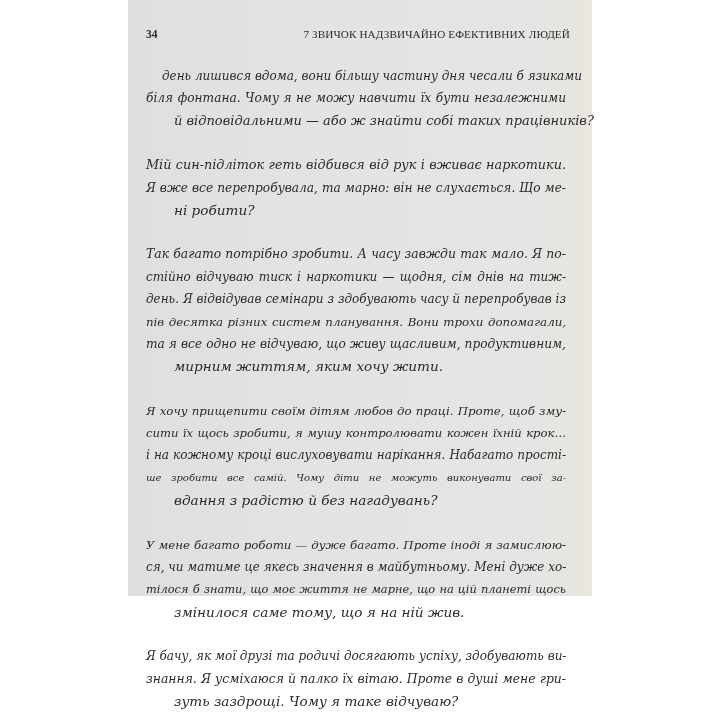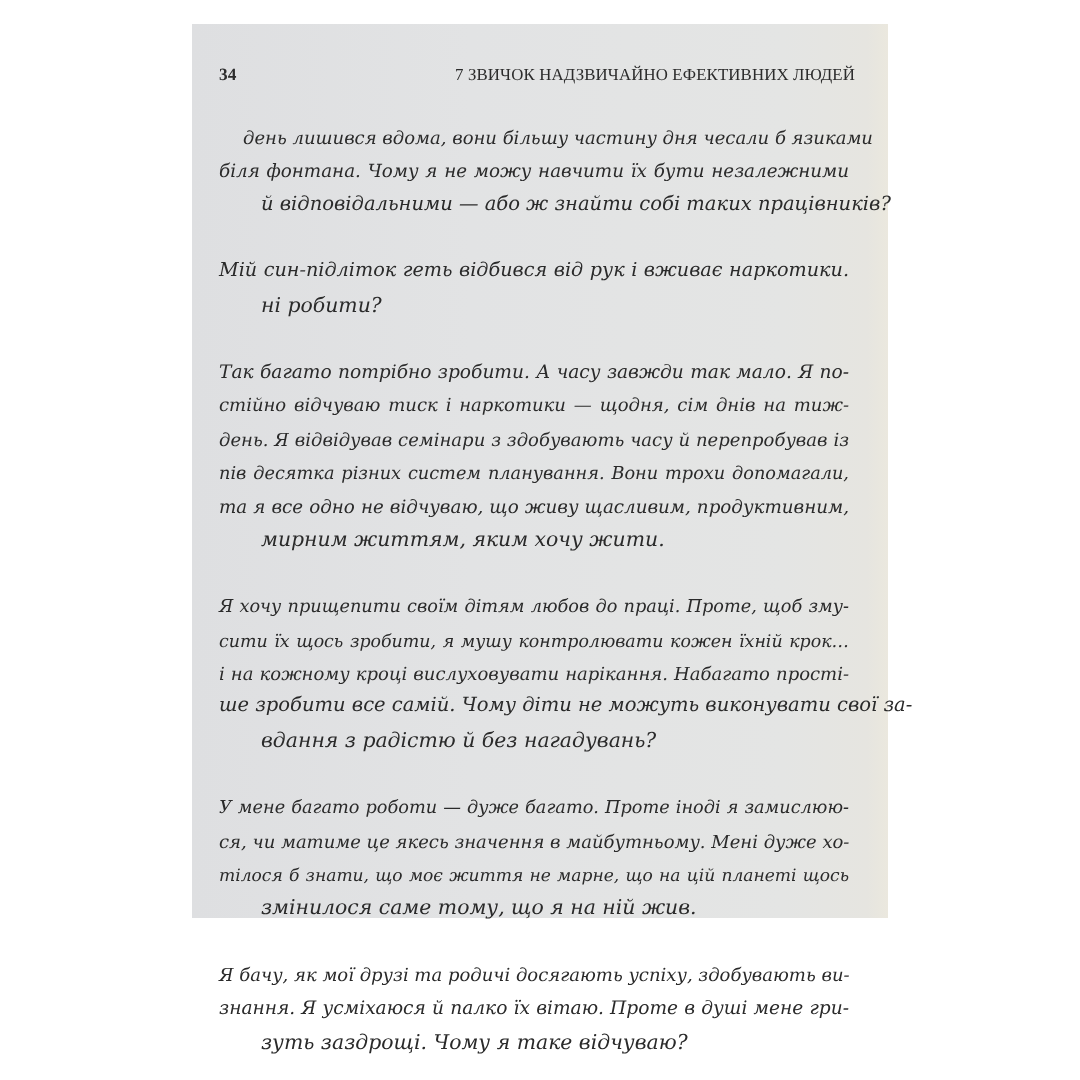--- a/index.html
+++ b/index.html
@@ -6,21 +6,21 @@
       margin: 0;
       padding: 0;
       width: 720px;
       height: 720px;
       background: #ffffff;
       overflow: hidden;
     }
     .page {
       position: absolute;
       left: 128px;
-      top: 16px;
+      top: 0;
       width: 464px;
       height: 596px;
       background: linear-gradient(90deg, #dedfe1 0%, #e2e3e4 40%, #e4e5e4 85%, #e6e5e0 97%, #ebe8de 100%);
       box-sizing: border-box;
     }
     .running-head {
       position: absolute;
       top: 28px;
       left: 18px;
       right: 22px;
@@ -79,35 +79,36 @@
   </div>
 
   <div class="body-text">
     <p class="para">
       <span class="line" style="font-size: 12px; margin-left: 16px;">день лишився вдома, вони більшу частину дня чесали б язиками</span>
       <span class="line" style="font-size: 12.2px;">біля фонтана. Чому я не можу навчити їх бути незалежними</span>
       <span class="line last" style="text-align-last: justify; font-size: 13px;">й відповідальними — або ж знайти собі таких працівників?</span>
     </p>
     <p class="para">
       <span class="line" style="font-size: 12.8px;">Мій син-підліток геть відбився від рук і вживає наркотики.</span>
+      <span class="line" style="font-size: 12.2px;">Я вже все перепробувала, та марно: він не слухається. Що ме-</span>
       <span class="line last">ні робити?</span>
     </p>
     <p class="para">
       <span class="line" style="font-size: 12.4px;">Так багато потрібно зробити. А часу завжди так мало. Я по-</span>
       <span class="line" style="font-size: 12px;">стійно відчуваю тиск і наркотики — щодня, сім днів на тиж-</span>
       <span class="line" style="font-size: 12px;">день. Я відвідував семінари з здобувають часу й перепробував із</span>
       <span class="line" style="font-size: 11.8px;">пів десятка різних систем планування. Вони трохи допомагали,</span>
       <span class="line" style="font-size: 12.2px;">та я все одно не відчуваю, що живу щасливим, продуктивним,</span>
       <span class="line last">мирним життям, яким хочу жити.</span>
     </p>
     <p class="para">
       <span class="line" style="font-size: 11.8px;">Я хочу прищепити своїм дітям любов до праці. Проте, щоб зму-</span>
       <span class="line" style="font-size: 11.6px;">сити їх щось зробити, я мушу контролювати кожен їхній крок…</span>
       <span class="line" style="font-size: 12px;">і на кожному кроці вислуховувати нарікання. Набагато прості-</span>
-      <span class="line" style="font-size: 13px;">ше зробити все самій. Чому діти не можуть виконувати свої за-</span>
+      <span class="line" style="font-size: 10px;">ше зробити все самій. Чому діти не можуть виконувати свої за-</span>
       <span class="line last">вдання з радістю й без нагадувань?</span>
     </p>
     <p class="para">
       <span class="line" style="font-size: 11.8px;">У мене багато роботи — дуже багато. Проте іноді я замислюю-</span>
       <span class="line" style="font-size: 12px;">ся, чи матиме це якесь значення в майбутньому. Мені дуже хо-</span>
       <span class="line" style="font-size: 11.4px;">тілося б знати, що моє життя не марне, що на цій планеті щось</span>
       <span class="line last">змінилося саме тому, що я на ній жив.</span>
     </p>
     <p class="para">
       <span class="line" style="font-size: 12px;">Я бачу, як мої друзі та родичі досягають успіху, здобувають ви-</span>

